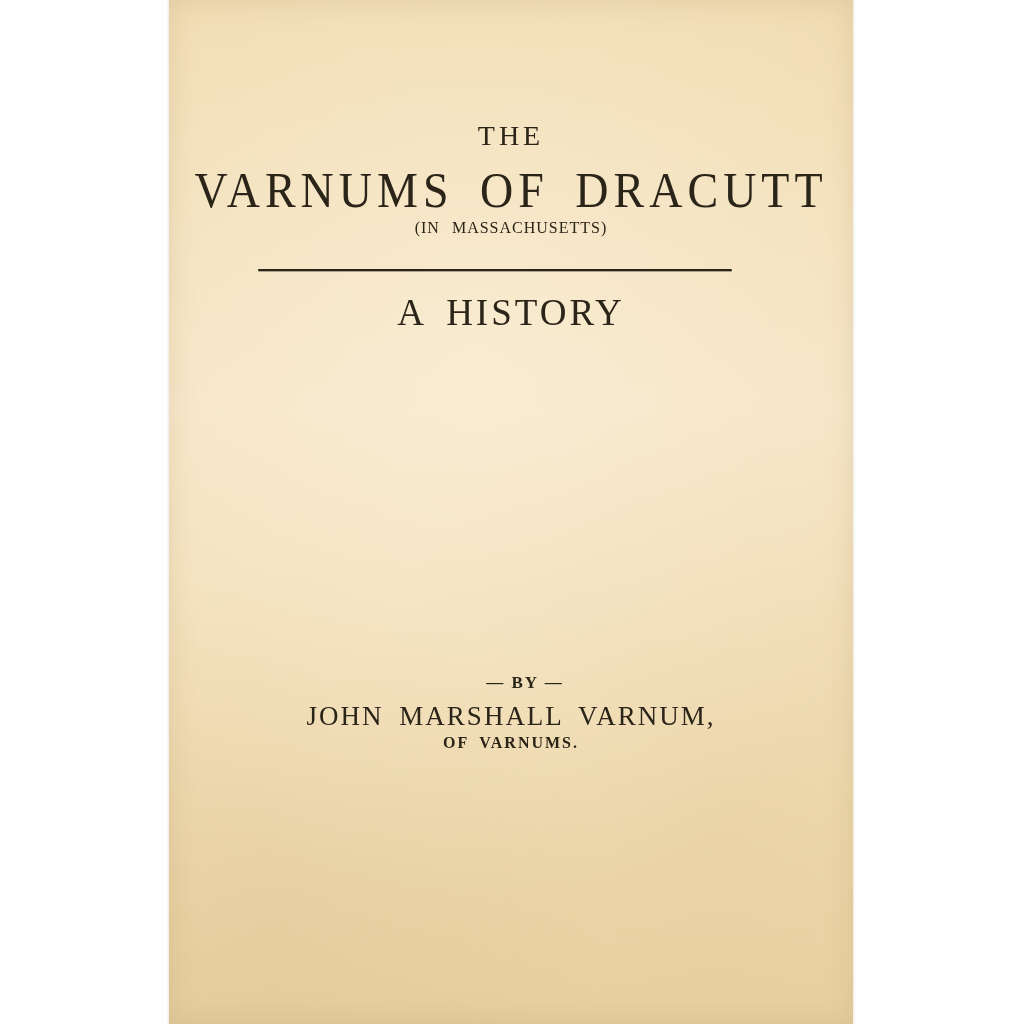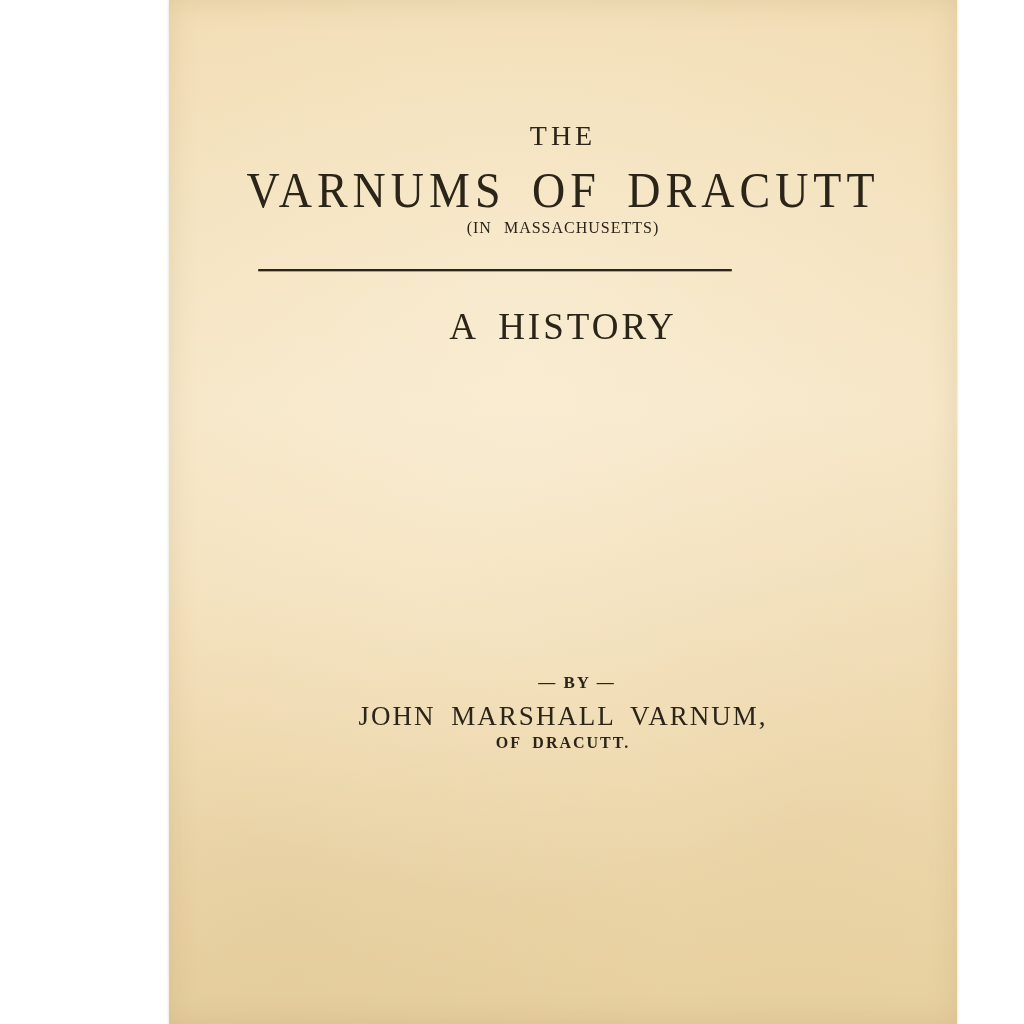--- a/index.html
+++ b/index.html
@@ -20,21 +20,21 @@
   .stage {
     position: relative;
     width: 1024px;
     height: 1024px;
     background: var(--background);
   }
   .paper {
     position: absolute;
     left: 169px;
     top: 0;
-    width: 788px;
+    width: 684px;
     height: 1024px;
     background:
       radial-gradient(ellipse 120% 90% at 45% 35%, rgba(255,250,235,0.35), rgba(0,0,0,0) 60%),
       radial-gradient(ellipse 80% 60% at 80% 80%, rgba(190,160,100,0.10), rgba(0,0,0,0) 70%),
       radial-gradient(ellipse 70% 50% at 15% 90%, rgba(180,150,95,0.12), rgba(0,0,0,0) 70%),
       linear-gradient(180deg, var(--paper) 0%, var(--paper-light) 40%, var(--paper) 75%, var(--paper-dark) 100%);
     box-shadow: inset 0 0 28px rgba(150,120,70,0.18), 0 0 3px rgba(120,100,60,0.25);
     color: var(--ink);
   }
   .tp-line {
@@ -69,21 +69,21 @@
     position: absolute;
     top: 269px;
     left: 89px;
     width: 474px;
     height: 2px;
     background: var(--ink);
     border-radius: 1px;
     box-shadow: 0 1px 0 rgba(43,36,25,0.35);
   }
   .section-title {
-    top: 308px;
+    top: 294px;
     font-size: 37px;
     letter-spacing: 3px;
     word-spacing: 9px;
     text-align: center;
   }
   .byline {
     top: 674px;
     font-size: 17px;
     font-weight: bold;
     letter-spacing: 2px;
@@ -113,15 +113,15 @@
 
 <div class="stage">
   <div class="paper">
     <div class="tp-line kicker">THE</div>
     <div class="tp-line main-title">VARNUMS OF DRACUTT</div>
     <div class="tp-line subtitle">(IN MASSACHUSETTS)</div>
     <div class="divider"></div>
     <div class="tp-line section-title">A HISTORY</div>
     <div class="tp-line byline">— BY —</div>
     <div class="tp-line author">JOHN MARSHALL VARNUM,</div>
-    <div class="tp-line location">OF DRACUTT.</div>
+    <div class="tp-line location">OF VARNUMS.</div>
   </div>
 </div>
 
 </body></html>

